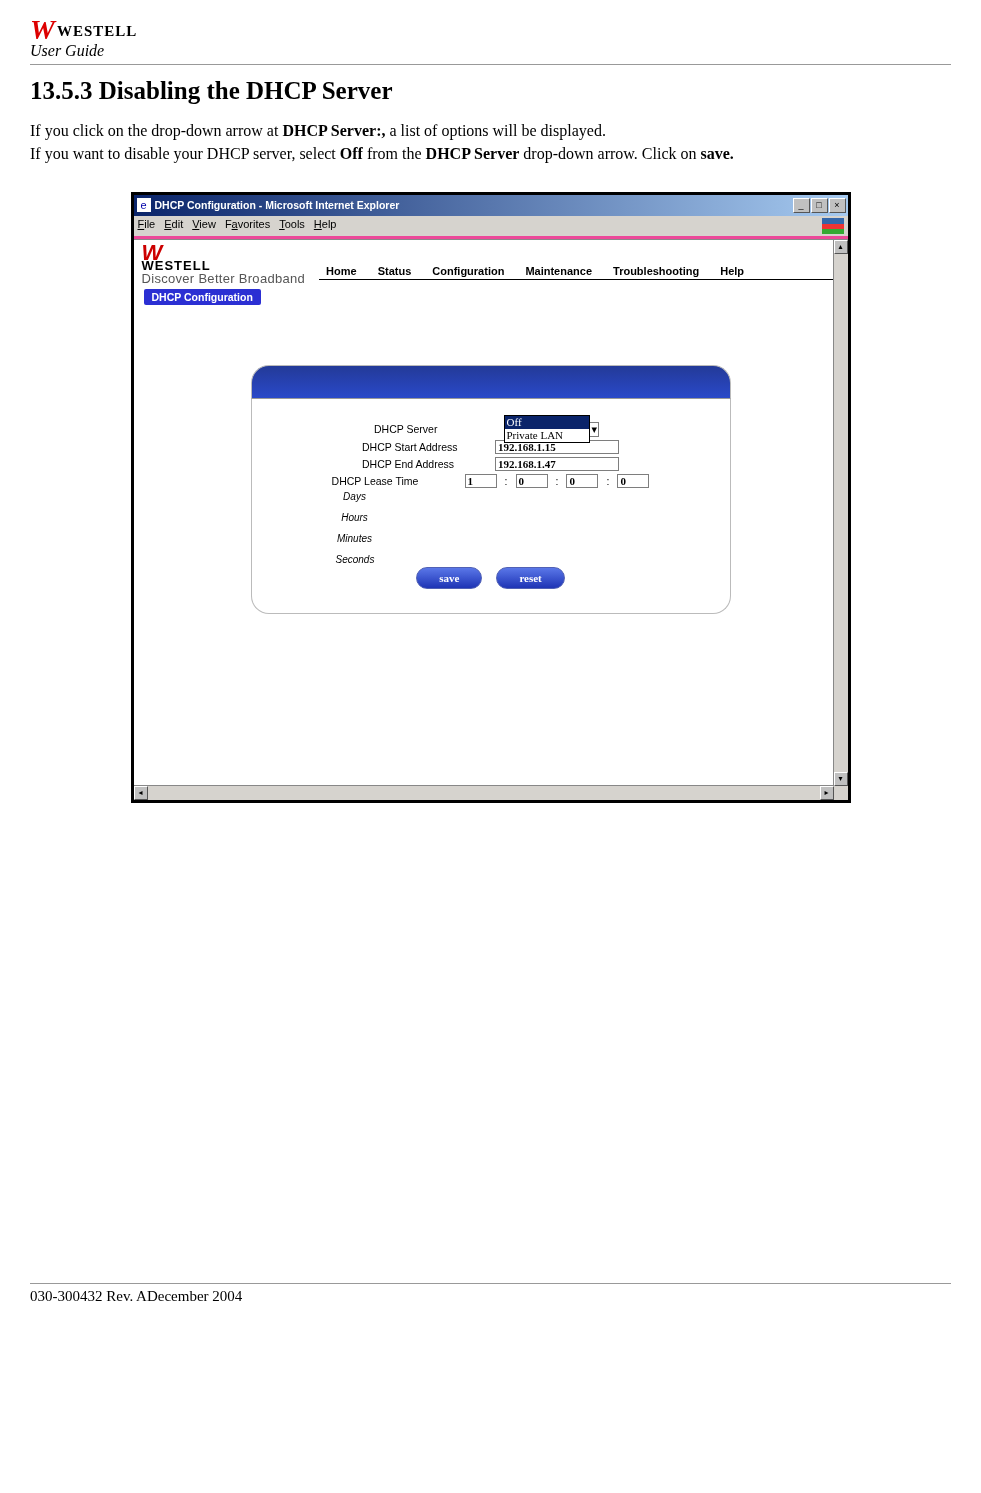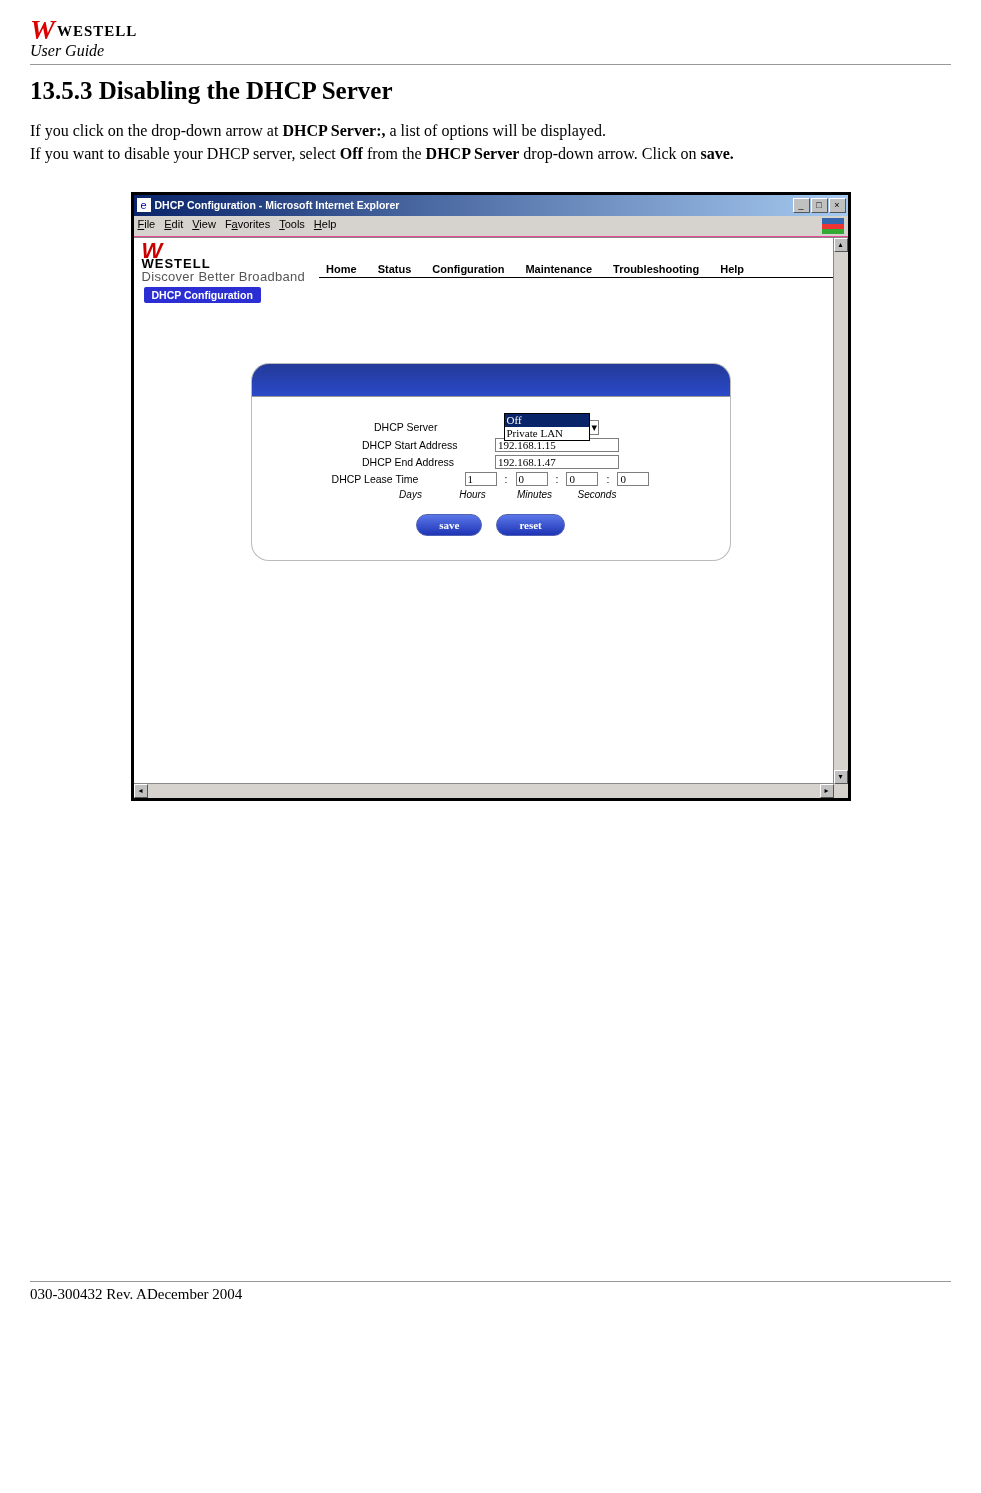--- a/index.html
+++ b/index.html
@@ -72,21 +72,21 @@
   .win-btn {
     width: 15px; height: 13px;
     background: #c0c0c0;
     border: 1px solid #fff;
     border-right-color: #555; border-bottom-color: #555;
     display: inline-flex; align-items: center; justify-content: center;
     font-size: 9px; color: #000; font-family: Arial;
   }
   .menubar {
     background: #d6d3ce;
-    border-bottom: 1px solid #ec4899;
+    border-bottom: 3px solid #ec4899;
     padding: 2px 4px;
     display: flex;
     gap: 9px;
     font-size: 11px;
   }
   .menubar span { cursor: default; }
   .menu-u { text-decoration: underline; }
   .menubar-right {
     margin-left: auto;
     width: 22px; height: 16px;
@@ -211,33 +211,35 @@
     font-family: Verdana, Arial, sans-serif;
     margin: 2px 0 8px;
   }
   .text-input {
     border: 1px solid #7e7e7e;
     font-family: Tahoma; font-size: 11px;
     padding: 0 2px;
     width: 118px;
     background: #fff;
     text-align: left;
+    font-weight: bold;
   }
   .lease-row .text-input { width: 26px; text-align: left; }
   .lease-row { gap: 8px; }
   .lease-labels {
     display: flex;
-    gap: 24px;
+    gap: 10px;
     font-style: italic;
     font-size: 10px;
-    margin-left: 112px;
+    margin-left: 56px;
     margin-top:2px;
+    flex-direction:column;
   }
   .lease-labels span { width: 38px; text-align: center; }
-  .btn-row { margin-top: 14px; display:flex; justify-content:center; gap:14px; }
+  .btn-row { margin-top: 2px; display:flex; justify-content:center; gap:14px; }
   .pill-btn {
     background: linear-gradient(#5a77e8, #1e34b5);
     color: #fff;
     font-weight: bold;
     font-size: 11px;
     padding: 4px 22px;
     border-radius: 12px;
     border: 1px solid #5161b5;
     font-family: Verdana;
   }

